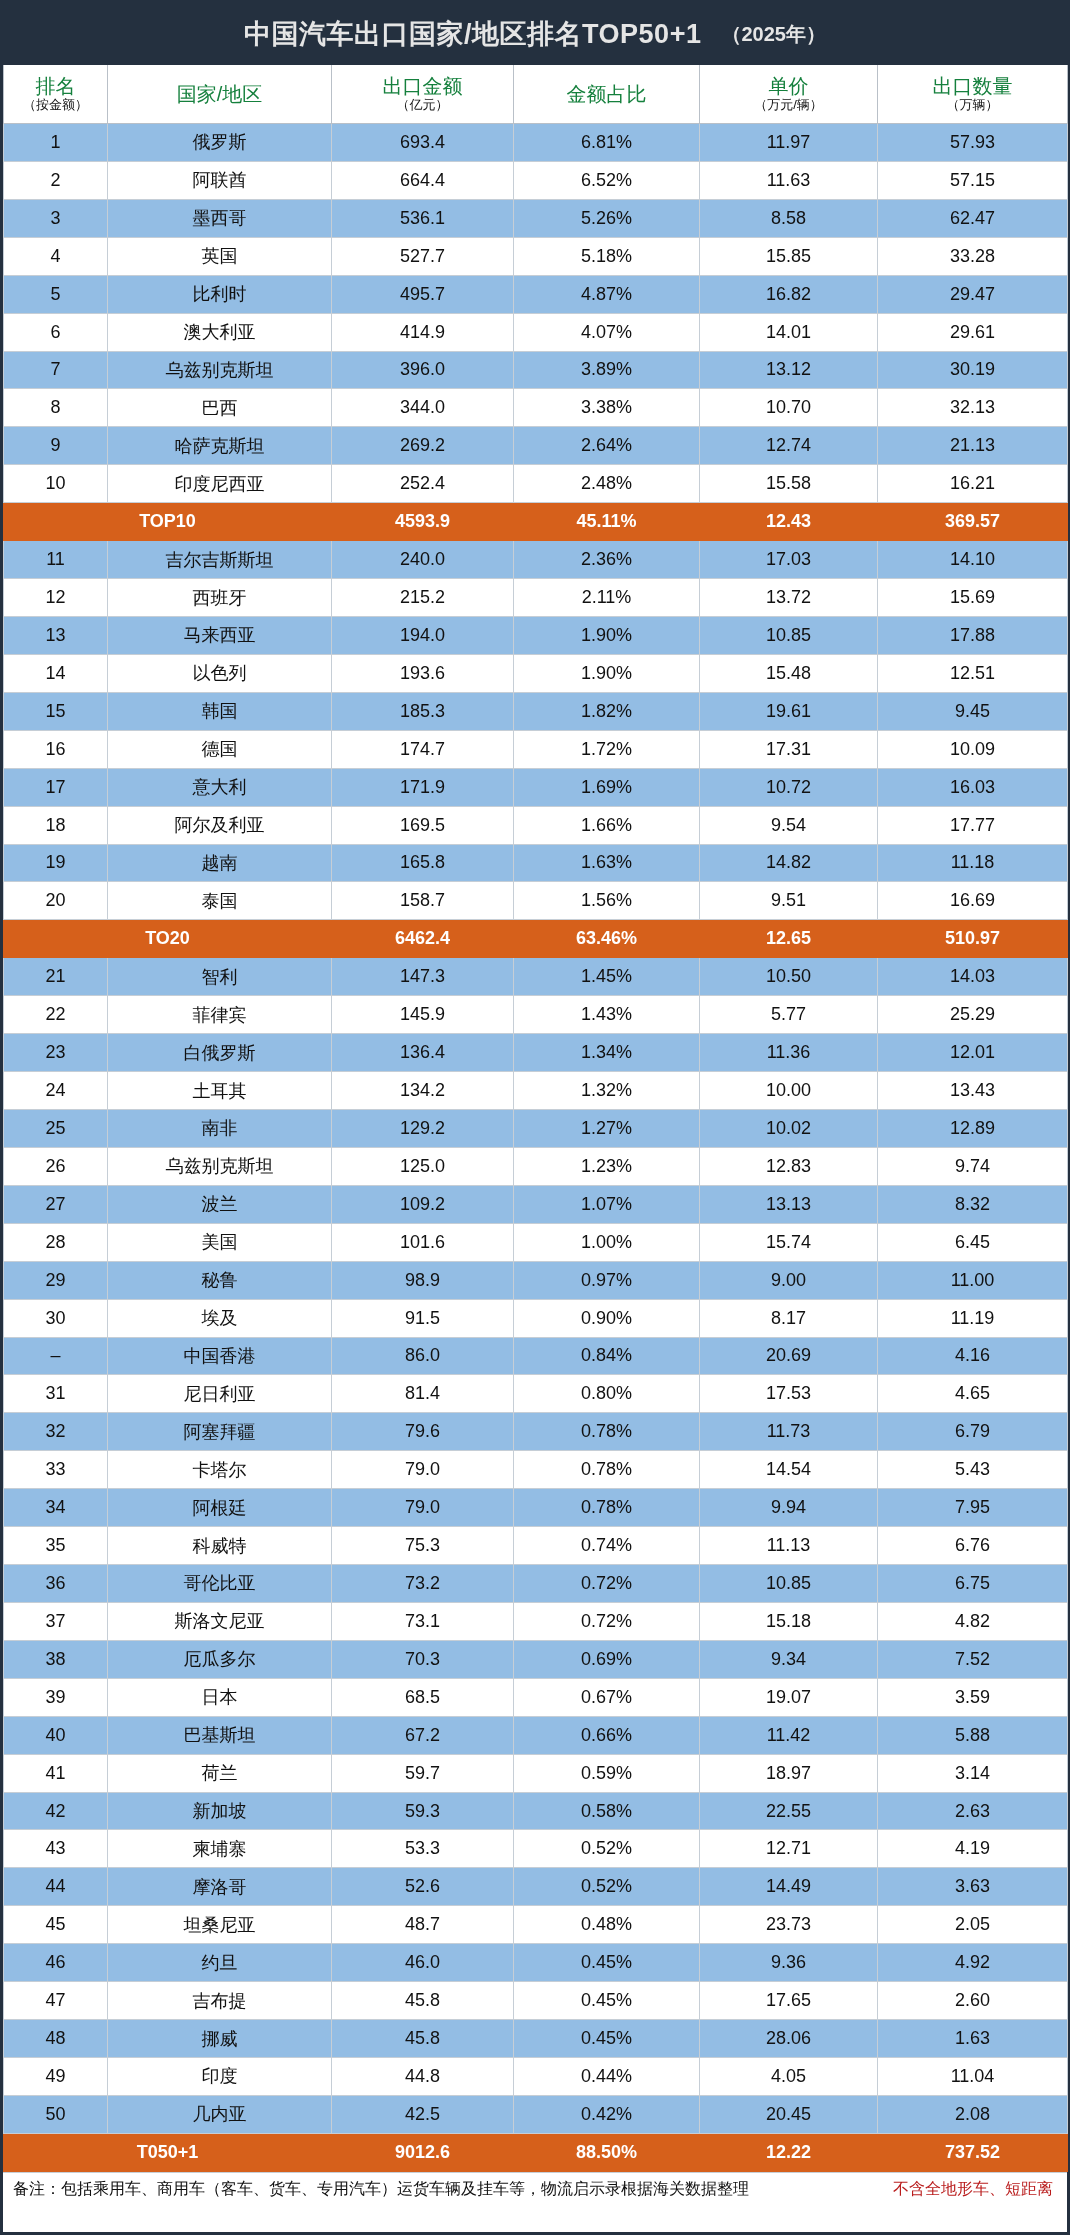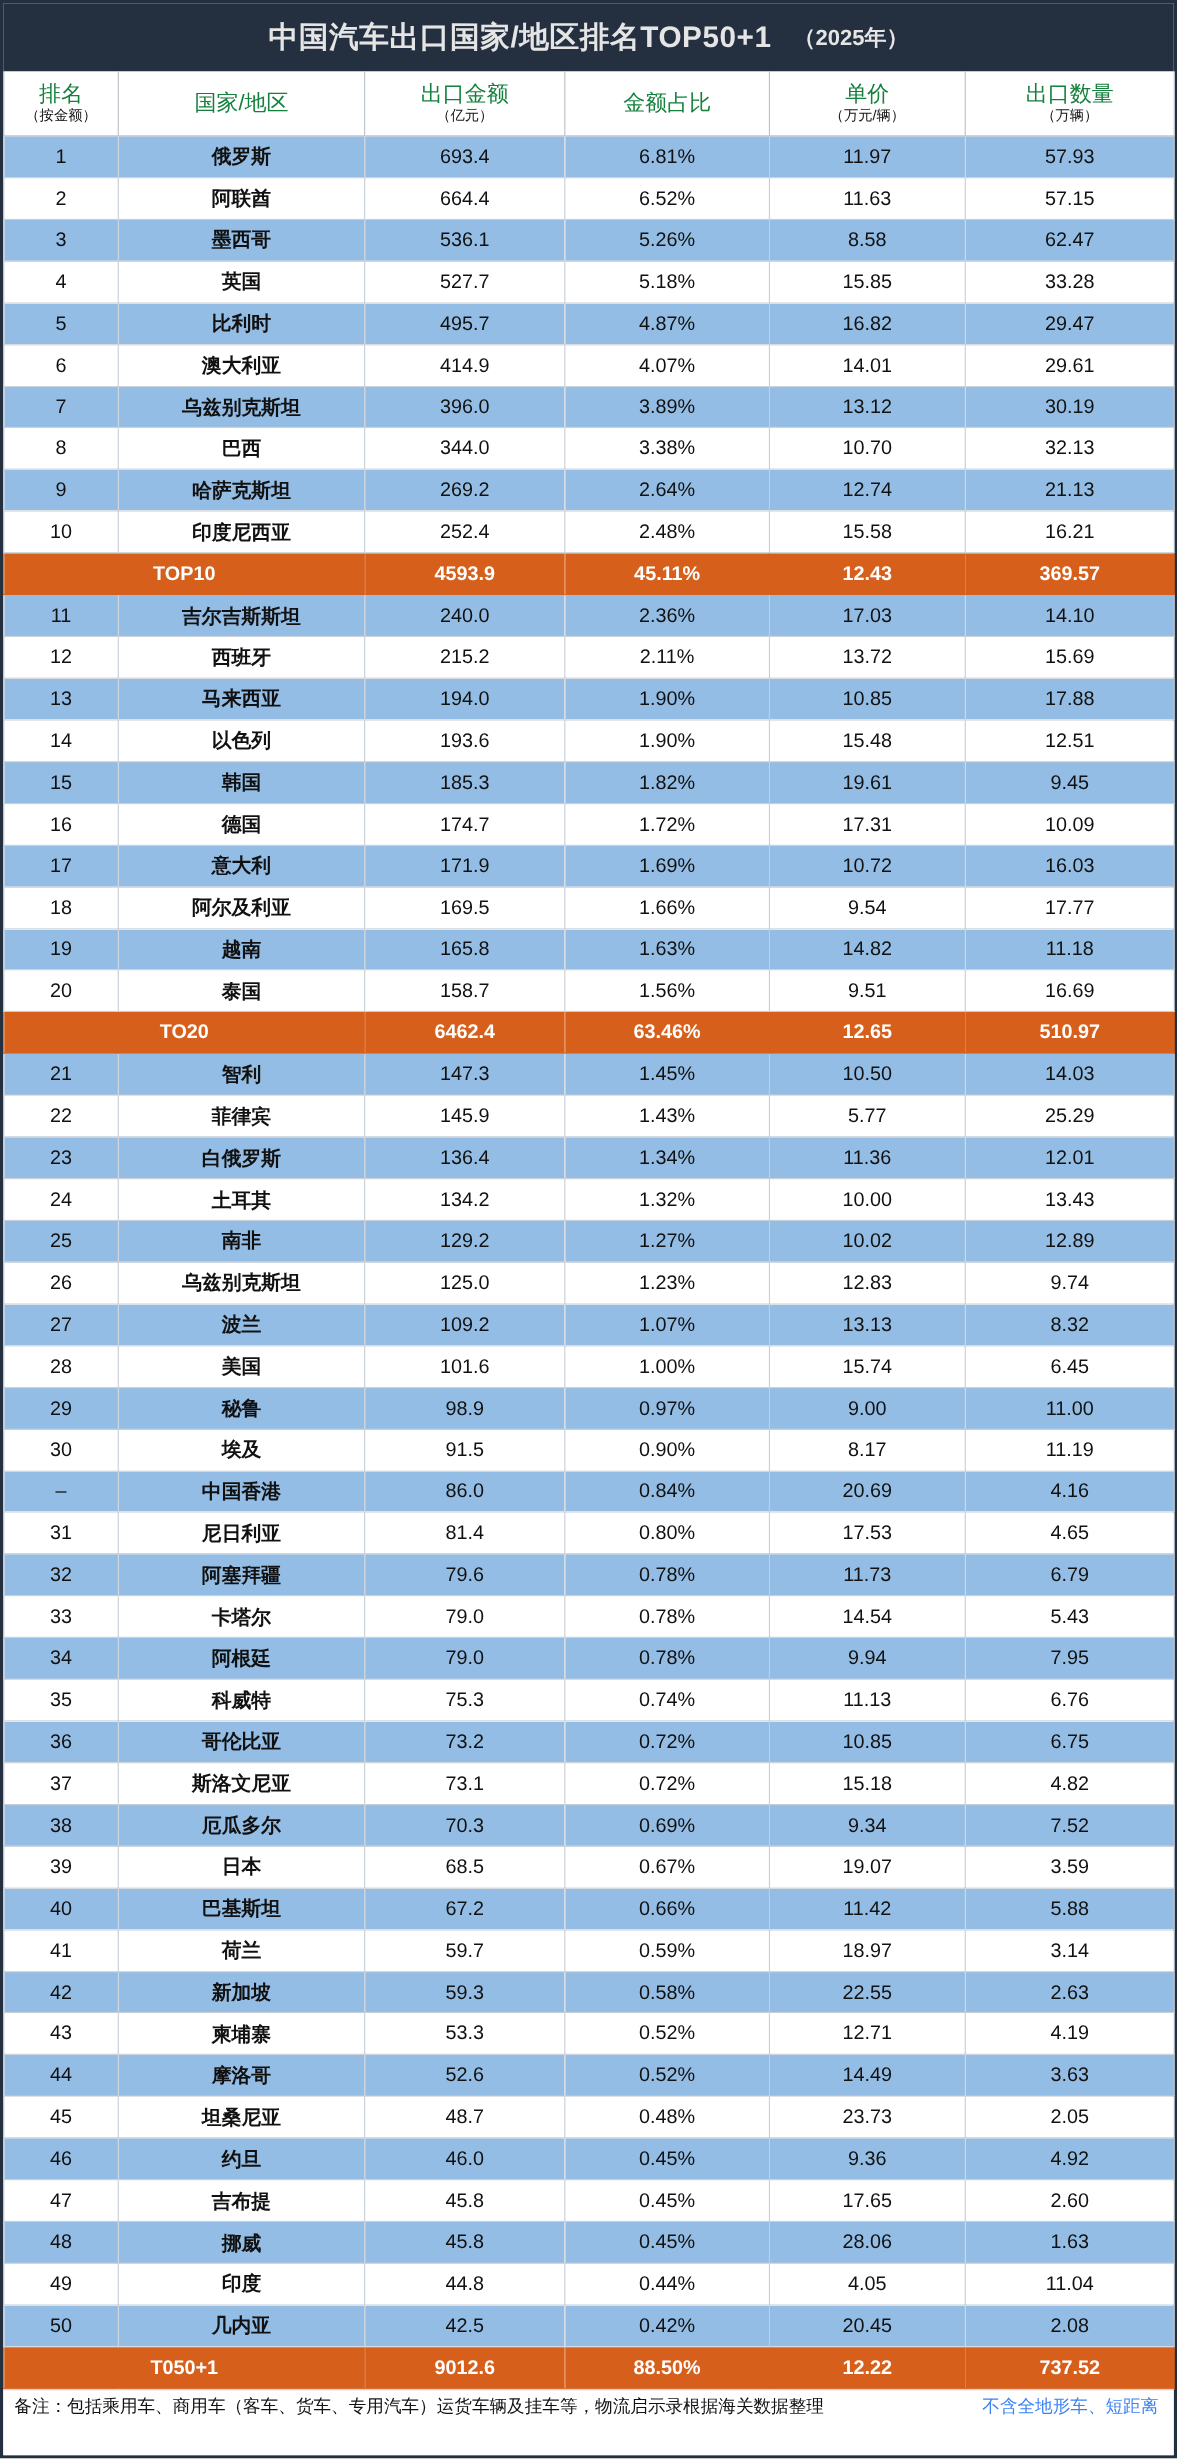--- a/index.html
+++ b/index.html
@@ -91,42 +91,42 @@
   tr.even td { background: #ffffff; }
   tr.total td {
     background: #d6601b;
     color: #ffffff;
     font-weight: bold;
     border-color: #d6601b;
   }
   tr.total td.rank-cell {
     text-align: center;
   }
-  td.country-cell { font-weight: bold; }
+  td.country-cell { font-weight: normal; }
   tr.total td.country-cell { text-align: center; }
   .footer {
     flex: 0 0 auto;
     background: #ffffff;
     border-top: 1px solid #c6ced6;
     padding: 5px 10px 0 10px;
     font-size: 16px;
     line-height: 1.35;
     position: relative;
     height: 60px;
     box-sizing: border-box;
   }
   .footer-note {
     display: block;
   }
   .footer-extra {
     position: absolute;
     right: 14px;
     top: 5px;
     font-size: 16px;
-    color: #3b82f6;
+    color: #b91c1c;
   }
 </style>
 </head>
 <body>
 
 <div class="page">
 
   <div class="title-bar">
     <span class="title-main">中国汽车出口国家/地区排名TOP50+1</span>
     <span class="title-sub">（2025年）</span>

